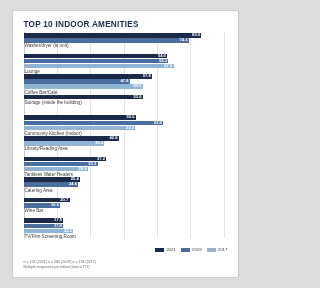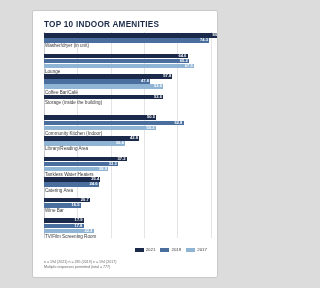--- a/index.html
+++ b/index.html
@@ -8,21 +8,21 @@
     background:#dcdcdc;
     font-family:"Liberation Sans",sans-serif;
   }
   .outer{
     position:absolute;left:0;top:0;width:250px;height:288px;
     background:#dcdcdc;
     display:flex;align-items:center;justify-content:center;
   }
   .card{
     position:relative;
-    width:186px;height:268px;
+    width:227px;height:268px;
     background:#ffffff;
     border:1px solid #c9c9c9;
     border-radius:2px;
     box-sizing:border-box;
     overflow:hidden;
   }
   .title{
     position:absolute;left:11px;top:9px;
     font-size:8.2px;font-weight:bold;color:#1b2a4a;
     letter-spacing:0.25px;

